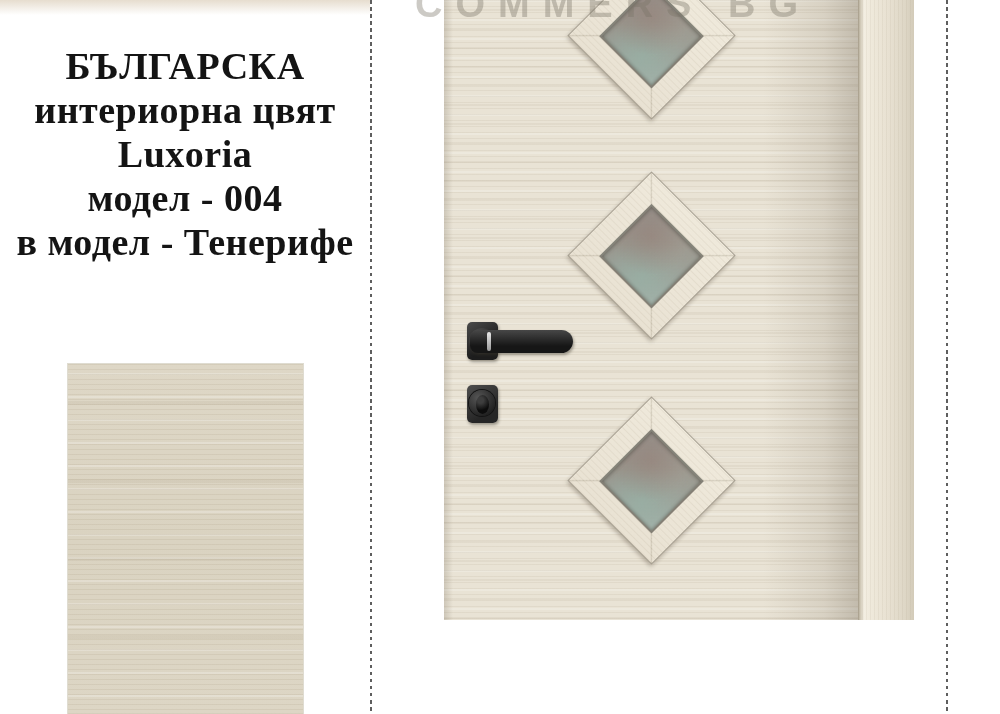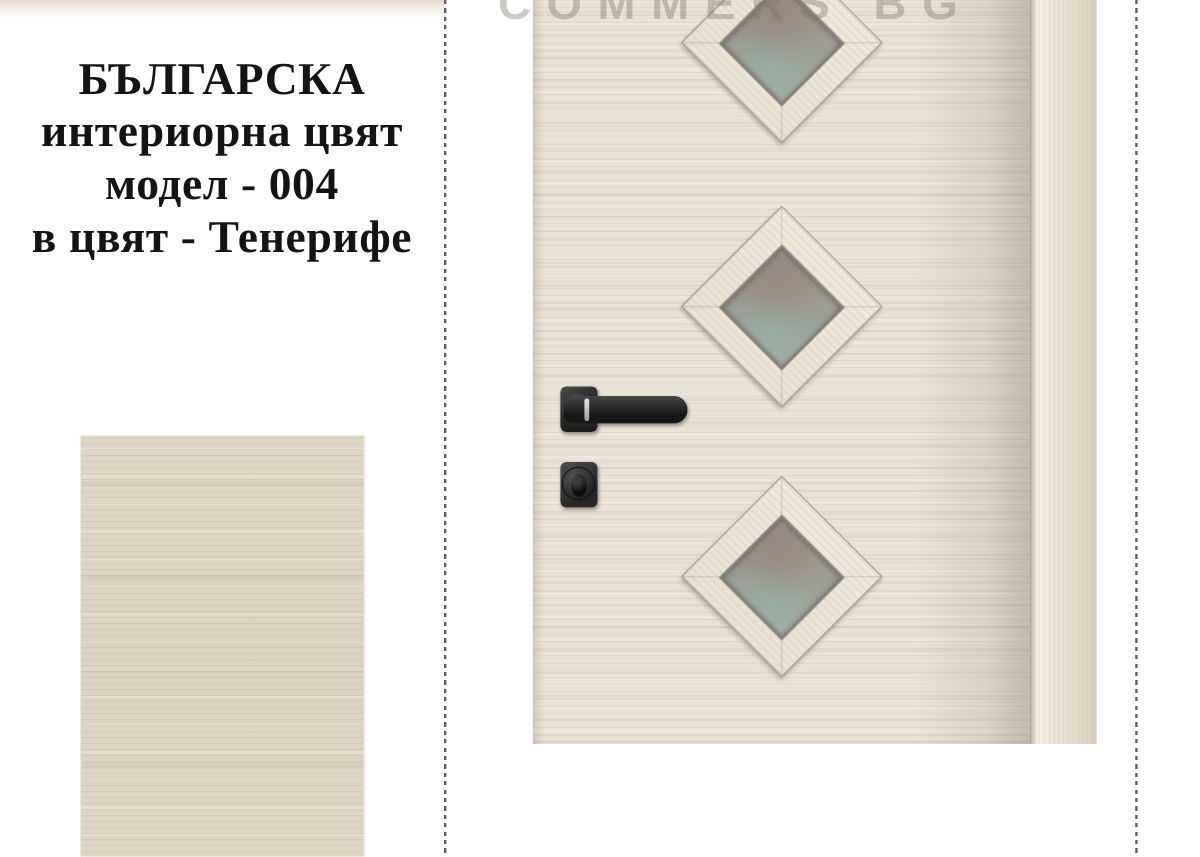--- a/index.html
+++ b/index.html
@@ -135,22 +135,23 @@
 </head>
 <body>
 
 <div class="canvas">
 
   <div class="beige-strip"></div>
 
   <div class="title-block">
     <div class="t-line">БЪЛГАРСКА</div>
     <div class="t-line">интериорна цвят</div>
+    <div class="t-line">Luxoria</div>
     <div class="t-line">модел - 004</div>
-    <div class="t-line">в цвят - Тенерифе</div>
+    <div class="t-line">в модел - Тенерифе</div>
   </div>
 
   <div class="swatch"></div>
 
   <div class="guide guide-left"></div>
   <div class="guide guide-right"></div>
 
   <div class="door-unit">
     <div class="watermark">COMMERS BG</div>
 

